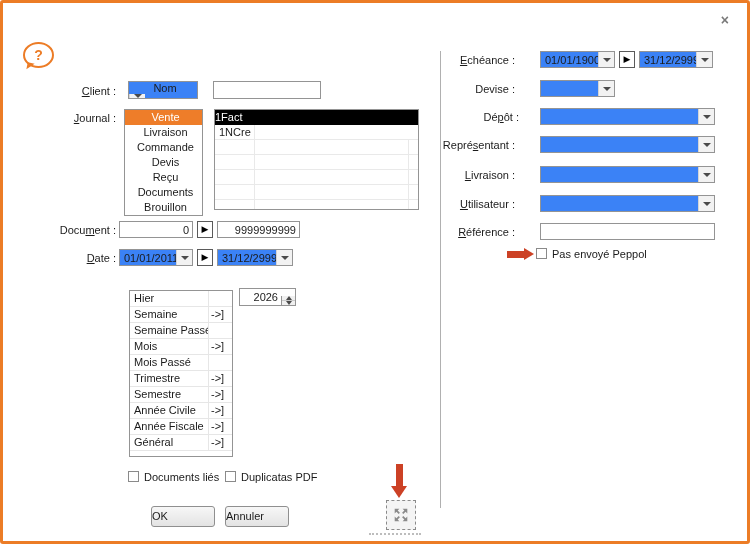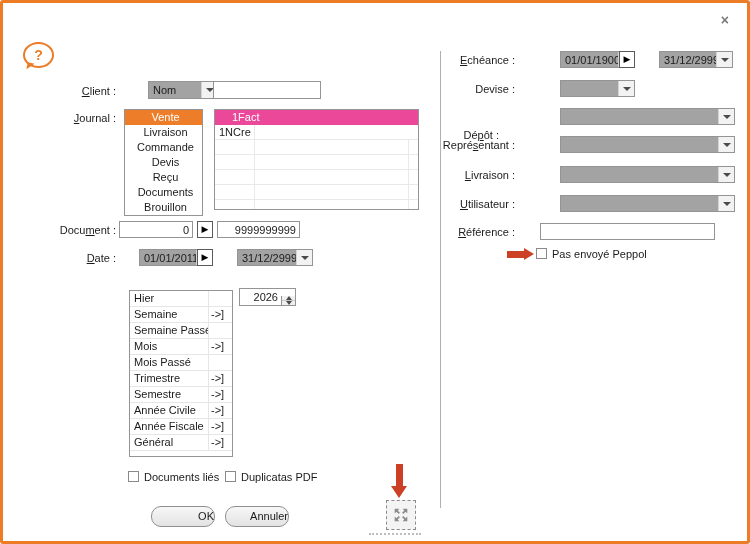--- a/index.html
+++ b/index.html
@@ -1,42 +1,42 @@
 <!DOCTYPE html>
 <html><head>
 <meta charset="utf-8">
 <style>
   html,body{margin:0;padding:0;background:#fff;font-family:"Liberation Sans",sans-serif;}
   .window{position:relative;width:744px;height:538px;border:3px solid #EC7C26;border-radius:3px;background:#fff;overflow:hidden;font-size:11px;color:#1b1b1b;}
   .lbl{position:absolute;text-align:right;white-space:nowrap;line-height:13px;}
   .lbl u{text-decoration:underline;}
   .input{position:absolute;border:1px solid #949494;background:#fff;font-family:"Liberation Sans",sans-serif;font-size:11px;color:#1b1b1b;padding:0 3px;box-sizing:border-box;outline:none;}
   .right-align{text-align:right;}
-  .combo{position:absolute;border:1px solid #949494;background:#a3a3a3;box-sizing:border-box;display:flex;align-items:center;cursor:default;margin-left:20px;}
+  .combo{position:absolute;border:1px solid #949494;background:#3b82f6;box-sizing:border-box;display:flex;align-items:center;cursor:default;}
   .combo .val{flex:1;padding-left:4px;white-space:nowrap;overflow:hidden;}
   .combo .cbtn{width:15px;align-self:stretch;background:#f2f2f2;border-left:1px solid #d4d4d4;display:flex;align-items:center;justify-content:center;}
   .tri-down{width:0;height:0;border-left:4px solid transparent;border-right:4px solid transparent;border-top:4px solid #4a4a4a;}
   .tri-up-s{width:0;height:0;border-left:3px solid transparent;border-right:3px solid transparent;border-bottom:4px solid #4a4a4a;}
   .tri-down-s{width:0;height:0;border-left:3px solid transparent;border-right:3px solid transparent;border-top:4px solid #4a4a4a;}
   .playbtn{position:absolute;width:16px;height:17px;border:1px solid #5a5a5a;background:#fff;box-sizing:border-box;display:flex;align-items:center;justify-content:center;font-size:9px;color:#000;line-height:1;cursor:default;}
   .listbox{position:absolute;border:1px solid #949494;background:#fff;box-sizing:border-box;overflow:hidden;}
   .lrow{height:15px;line-height:15px;padding-left:4px;white-space:nowrap;}
   .lrow.sel{background:#EE7D29;color:#fff;}
   .grid{position:absolute;border:1px solid #949494;background:#fff;box-sizing:border-box;overflow:hidden;}
   .grow{display:flex;height:14px;line-height:14px;border-bottom:1px solid #e9e9e9;}
   .grow .c1{width:40px;border-right:1px solid #e9e9e9;padding-left:4px;box-sizing:border-box;}
   .grow .c2{flex:1;border-right:1px solid #e9e9e9;padding-left:4px;box-sizing:border-box;white-space:nowrap;overflow:hidden;}
   .grow .c3{width:9px;}
-  .ghead{height:15px;line-height:15px;background:#ec4899;color:#fff;padding-left:17px;}
+  .ghead{height:15px;line-height:15px;background:#000000;color:#fff;padding-left:0;}
   .prow{display:flex;height:15px;line-height:15px;border-bottom:1px solid #e6e6e6;}
   .prow .pl{flex:1;padding-left:4px;white-space:nowrap;overflow:hidden;}
   .prow .pm{width:24px;border-left:1px solid #e6e6e6;padding-left:2px;box-sizing:border-box;}
   .checkbox{position:absolute;width:11px;height:11px;border:1px solid #8a8a8a;background:#fff;box-sizing:border-box;cursor:default;}
   .cblbl{position:absolute;line-height:13px;white-space:nowrap;}
-  .pushbtn{position:absolute;width:64px;height:21px;border:1px solid #8f8f8f;border-radius:10px;background:linear-gradient(#f7f7f7,#e3e3e3);font-family:"Liberation Sans",sans-serif;font-size:11px;color:#1b1b1b;text-align:right;line-height:19px;cursor:default;box-sizing:border-box;}
+  .pushbtn{position:absolute;width:64px;height:21px;border:1px solid #8f8f8f;border-radius:3px;background:linear-gradient(#f7f7f7,#e3e3e3);font-family:"Liberation Sans",sans-serif;font-size:11px;color:#1b1b1b;text-align:left;line-height:19px;cursor:default;box-sizing:border-box;}
   .divider{position:absolute;width:1px;background:#b0b0b0;}
   .close-x{position:absolute;top:10px;right:18px;color:#7a7a7a;font-weight:bold;font-size:14px;line-height:14px;cursor:default;}
   .bubble{position:absolute;left:20px;top:39px;width:27px;height:22px;border:2px solid #EC7C26;border-radius:50%;color:#EC7C26;font-weight:bold;font-size:14px;text-align:center;line-height:22px;background:#fff;}
   .bubble-tail{position:absolute;left:24px;top:60px;width:0;height:0;border-left:7px solid #EC7C26;border-bottom:7px solid transparent;transform:rotate(12deg);}
   .title{position:absolute;left:57px;top:47px;font-size:12px;}
   .spin{position:absolute;display:flex;border:1px solid #949494;box-sizing:border-box;background:#fff;align-items:flex-end;}
   .spin .sval{flex:1;text-align:right;padding-right:3px;line-height:16px;}
   .spin .sbtns{width:13px;display:flex;flex-direction:column;border-left:1px solid #949494;}
   .spin .sbtns div{flex:1;background:#f0f0f0;display:flex;align-items:center;justify-content:center;}
   .spin .sbtns div:first-child{border-bottom:1px solid #c9c9c9;}
@@ -50,21 +50,21 @@
 <body>
 
 <div class="window">
 
   <div class="close-x">×</div>
 
   <div class="bubble">?</div>
   <div class="bubble-tail"></div>
 
   <div class="lbl" style="left:20px;top:82px;width:93px;"><span></span><u>C</u><span>lient :</span></div>
-  <div class="combo" style="left:125px;top:78px;width:70px;height:18px;">
+  <div class="combo" style="left:125px;top:78px;width:70px;height:18px;flex-direction:column;">
     <span class="val">Nom</span>
     <span class="cbtn">
         <span class="tri-down"></span>
       </span>
   </div>
   <input class="input" style="left: 210px; top: 78px; width: 108px; height: 18px;" value="">
 
   <div class="lbl" style="left:20px;top:109px;width:93px;"><span></span><u>J</u><span>ournal :</span></div>
 
   <div class="listbox" style="left:121px;top:106px;width:79px;height:107px;text-align:center;">
@@ -231,21 +231,21 @@
   </div>
 
   <div class="lbl" style="left:420px;top:80px;width:92px;"><span>Devise :</span><u></u><span></span></div>
   <div class="combo" style="left:537px;top:77px;width:75px;height:17px;">
     <span class="val"></span>
     <span class="cbtn">
         <span class="tri-down"></span>
       </span>
   </div>
 
-  <div class="lbl" style="left:404px;top:108px;width:92px;margin-top:18px;"><span>Dé</span><u>p</u><span>ôt :</span></div>
+  <div class="lbl" style="left:424px;top:108px;width:92px;"><span>Dé</span><u>p</u><span>ôt :</span></div>
   <div class="combo" style="left:537px;top:105px;width:175px;height:17px;">
     <span class="val"></span>
     <span class="cbtn">
         <span class="tri-down"></span>
       </span>
   </div>
 
   <div class="lbl" style="left:420px;top:136px;width:92px;"><span>Repré</span><u>s</u><span>entant :</span></div>
   <div class="combo" style="left:537px;top:133px;width:175px;height:17px;">
     <span class="val"></span>

